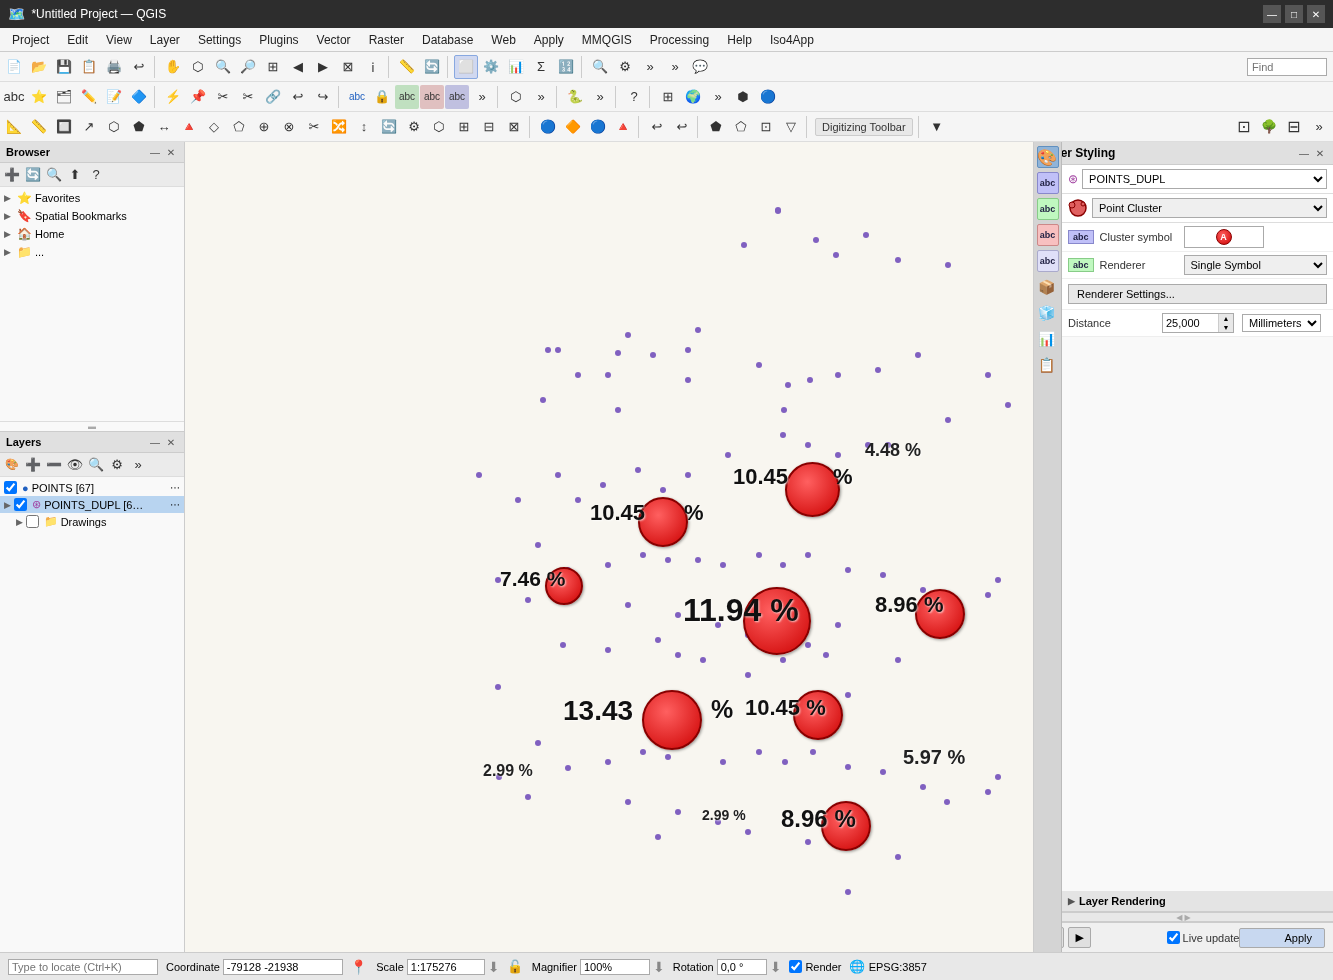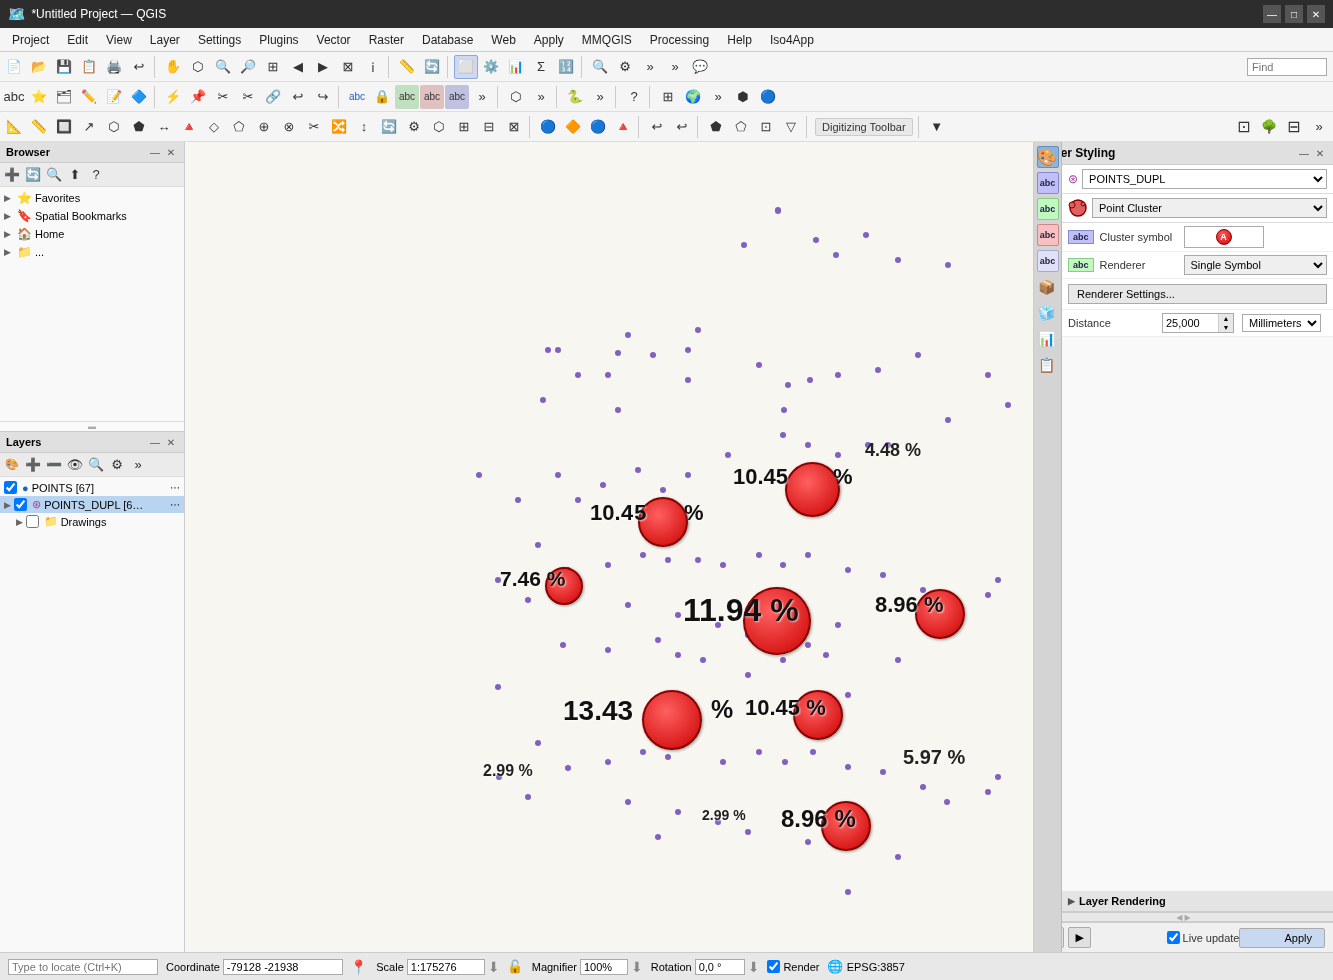--- a/index.html
+++ b/index.html
@@ -814,21 +814,21 @@
     <div class="small-dot" style="left:560px;top:687px;"></div>
     <div class="small-dot" style="left:530px;top:677px;"></div>
     <div class="small-dot" style="left:490px;top:667px;"></div>
     <div class="small-dot" style="left:470px;top:692px;"></div>
     <div class="small-dot" style="left:440px;top:657px;"></div>
     <div class="small-dot" style="left:311px;top:632px;"></div>
     <div class="small-dot" style="left:340px;top:652px;"></div>
 
     <div class="cluster-point" style="left:453px; top:355px; width:50px; height:50px; font-size:14px;">
     </div>
-    <div class="cluster-label" style="left:405px; top:358px; font-size:22px;">10.<span style="font-size:22px;font-family:Liberation Mono, monospace;">45</span></div>
+    <div class="cluster-label" style="left:405px; top:358px; font-size:22px;">10.<span style="font-size:22px;">45</span></div>
     <div class="cluster-label" style="left:499px; top:358px; font-size:22px;">%</div>
 
     <div class="cluster-point" style="left:600px; top:320px; width:55px; height:55px; font-size:14px;">
     </div>
     <div class="cluster-label" style="left:548px; top:322px; font-size:22px;">10.45</div>
     <div class="cluster-label" style="left:648px; top:322px; font-size:22px;">%</div>
 
     <div class="cluster-label" style="left:680px; top:298px; font-size:18px; color:#222;">4.<span>48</span> %</div>
 
     <div class="cluster-point" style="left:360px; top:425px; width:38px; height:38px; font-size:12px;">
@@ -988,21 +988,21 @@
   <div class="status-item">
     <span>Scale</span>
     <input class="status-input" type="text" style="width: 78px;" value="1:175276">
     <span class="status-spinner">⬇</span>
   </div>
   <div class="status-item">
     <span style="font-size:13px;">🔓</span>
   </div>
   <div class="status-item">
     <span>Magnifier</span>
-    <input class="status-input" type="text" style="width: 48px;" value="100%">
+    <input class="status-input" type="text" style="width: 70px;" value="100%">
     <span class="status-spinner">⬇</span>
   </div>
   <div class="status-item">
     <span>Rotation</span>
     <input class="status-input" type="text" style="width: 50px;" value="0,0 °">
     <span class="status-spinner">⬇</span>
   </div>
   <div class="status-item">
     <input type="checkbox" checked="" style="">
     <span>Render</span>

